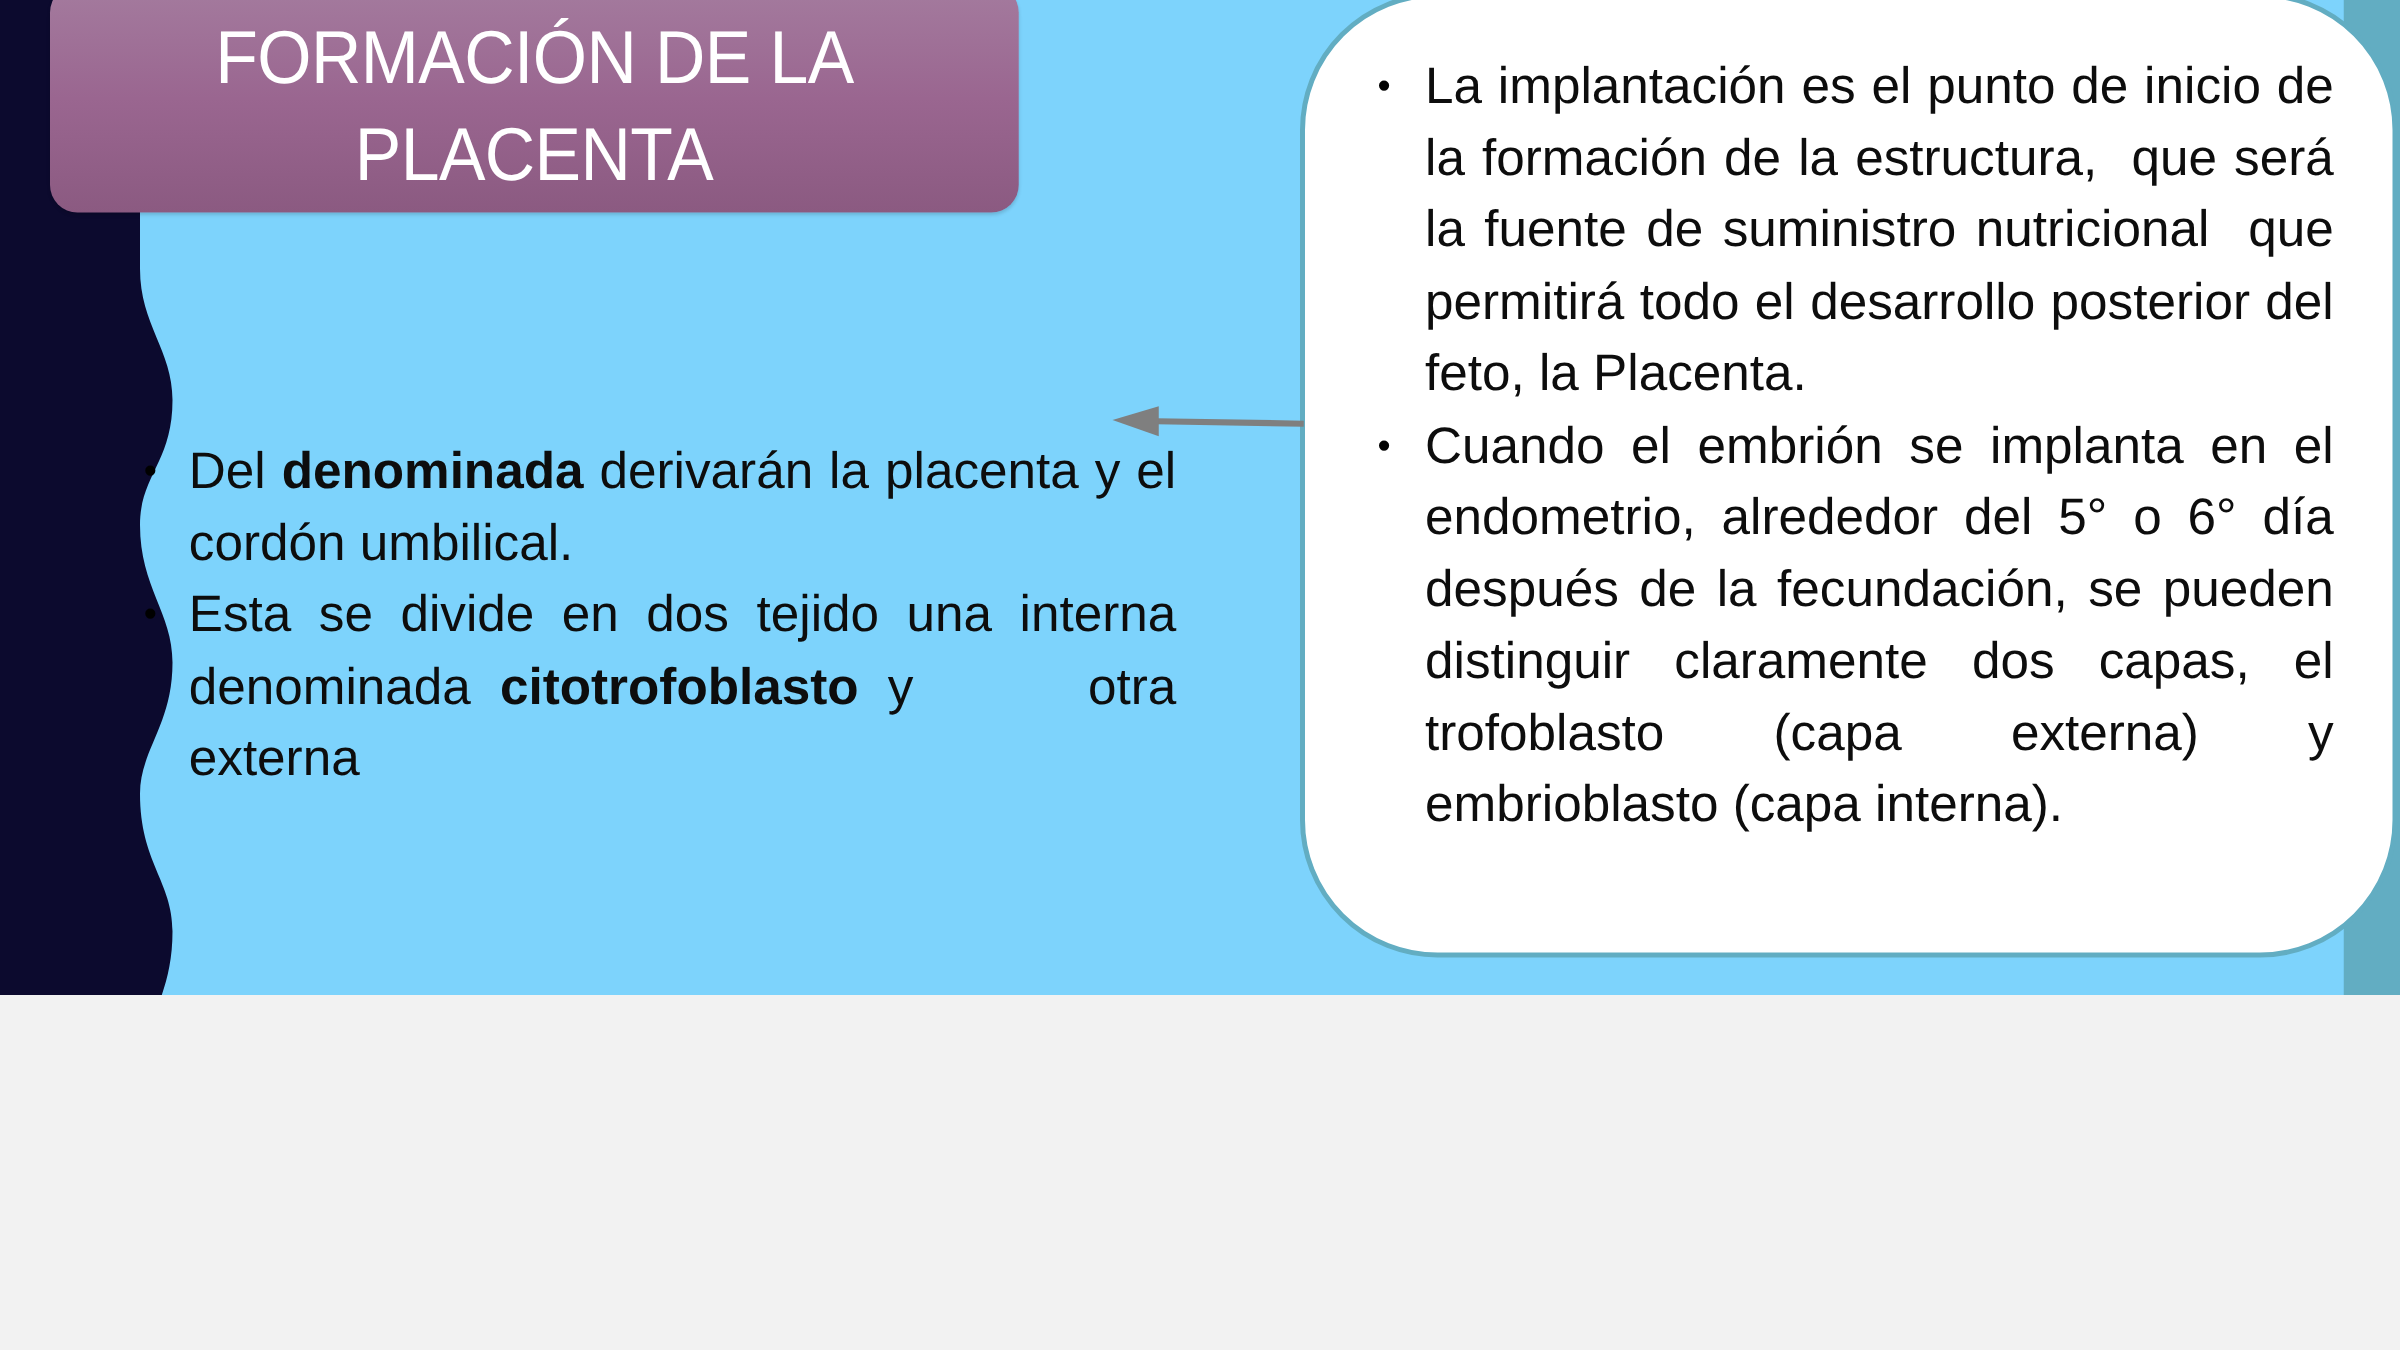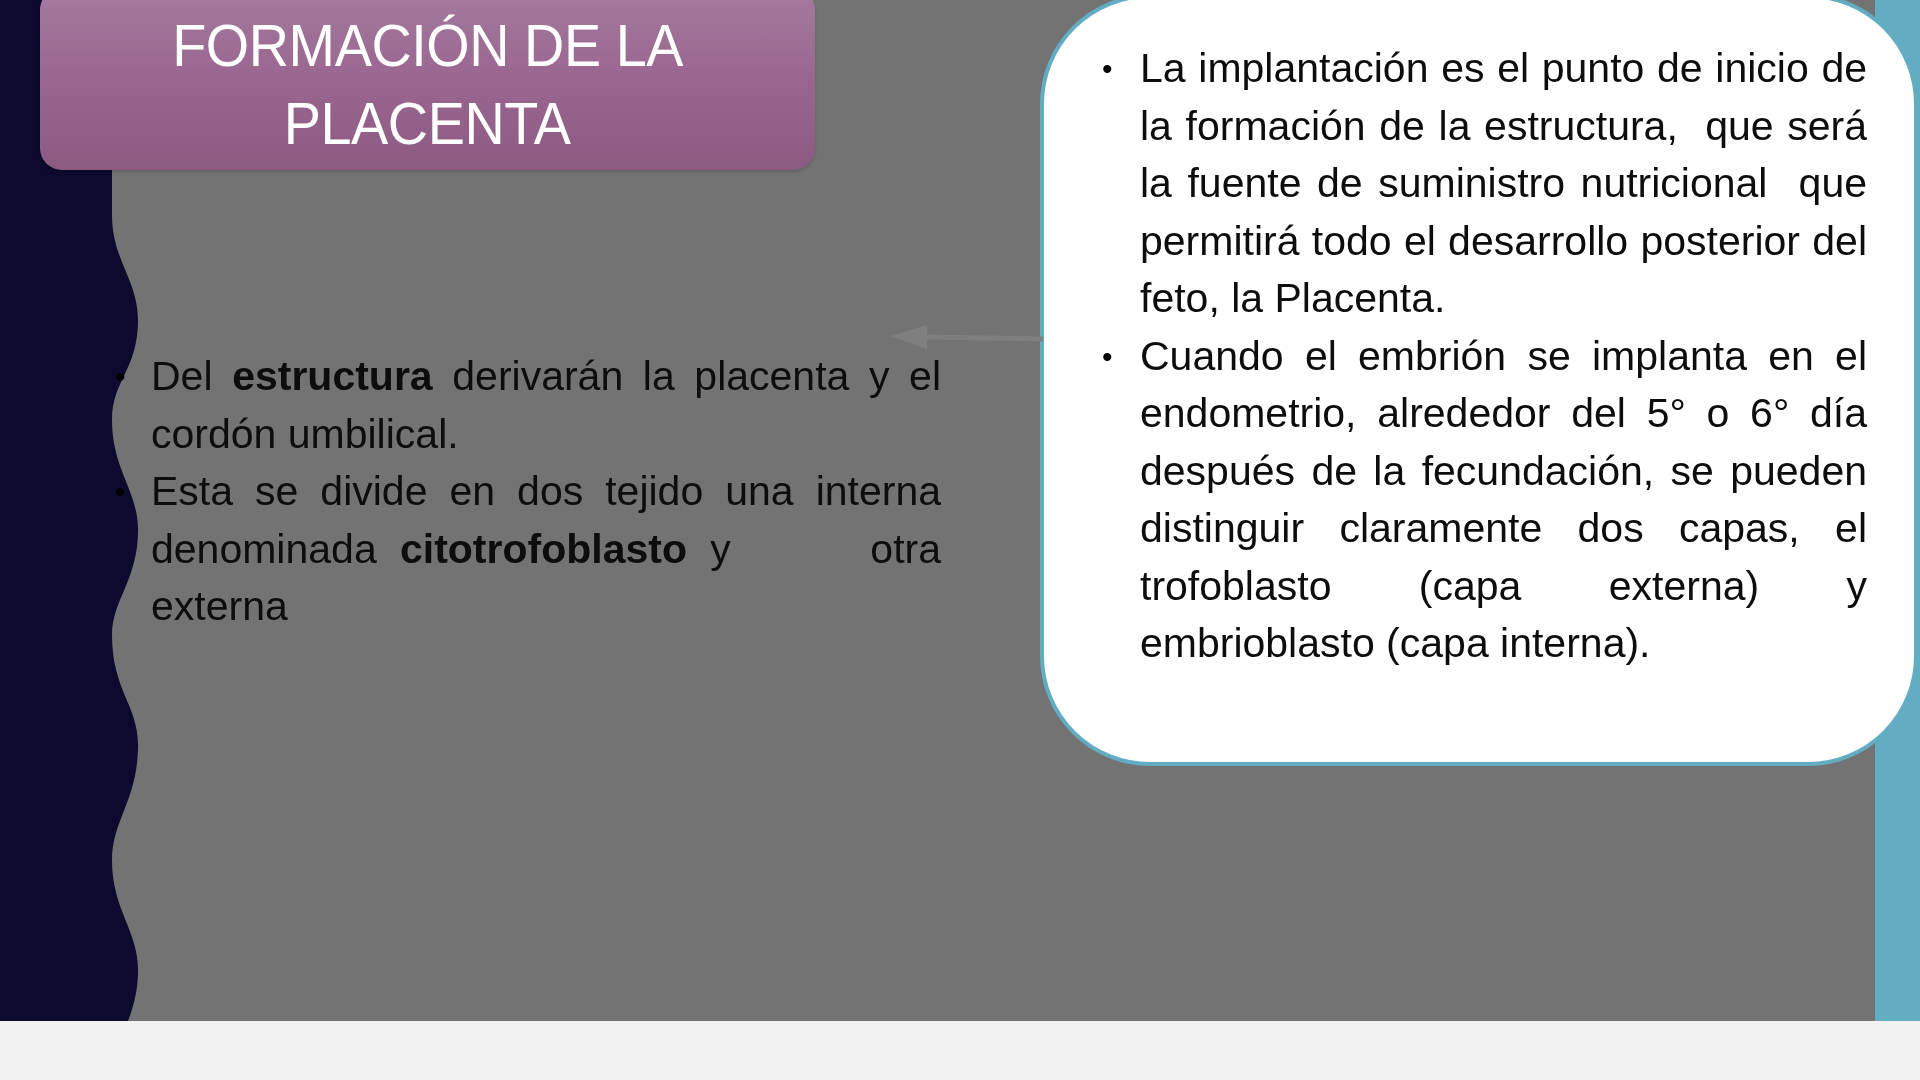--- a/index.html
+++ b/index.html
@@ -7,22 +7,22 @@
     padding: 0;
     width: 1920px;
     height: 1080px;
     overflow: hidden;
     background: #f2f2f2;
     font-family: "Liberation Sans", sans-serif;
   }
   .slide {
     position: relative;
     width: 1920px;
-    height: 1021px;
-    background: #737373;
+    height: 796px;
+    background: #7dd3fc;
     overflow: hidden;
   }
   .wave-panel {
     position: absolute;
     left: 0;
     top: 0;
     width: 200px;
     height: 1080px;
   }
   .teal-stripe {
@@ -152,21 +152,21 @@
   <div class="info-box"></div>
 
   <svg class="arrow" viewBox="0 0 160 30">
     <line x1="40" y1="15" x2="158" y2="17" stroke="#7f7f7f" stroke-width="5"></line>
     <polygon points="5,14 42,3 42,27" fill="#7f7f7f"></polygon>
   </svg>
 
   <div class="left-text">
     <p>
       <span class="left-bullet">•</span>
-      <span>Del </span><b>estructura</b><span> derivarán la placenta y el cordón umbilical.</span>
+      <span>Del </span><b>denominada</b><span> derivarán la placenta y el cordón umbilical.</span>
     </p>
     <p>
       <span class="left-bullet">•</span>
       <span>Esta se divide en dos tejido  una interna denominada </span><b>citotrofoblasto</b><span style="white-space:pre-wrap"> y      otra externa</span>
     </p>
   </div>
 
   <div class="right-text">
     <p>
       <span class="right-bullet">•</span>

